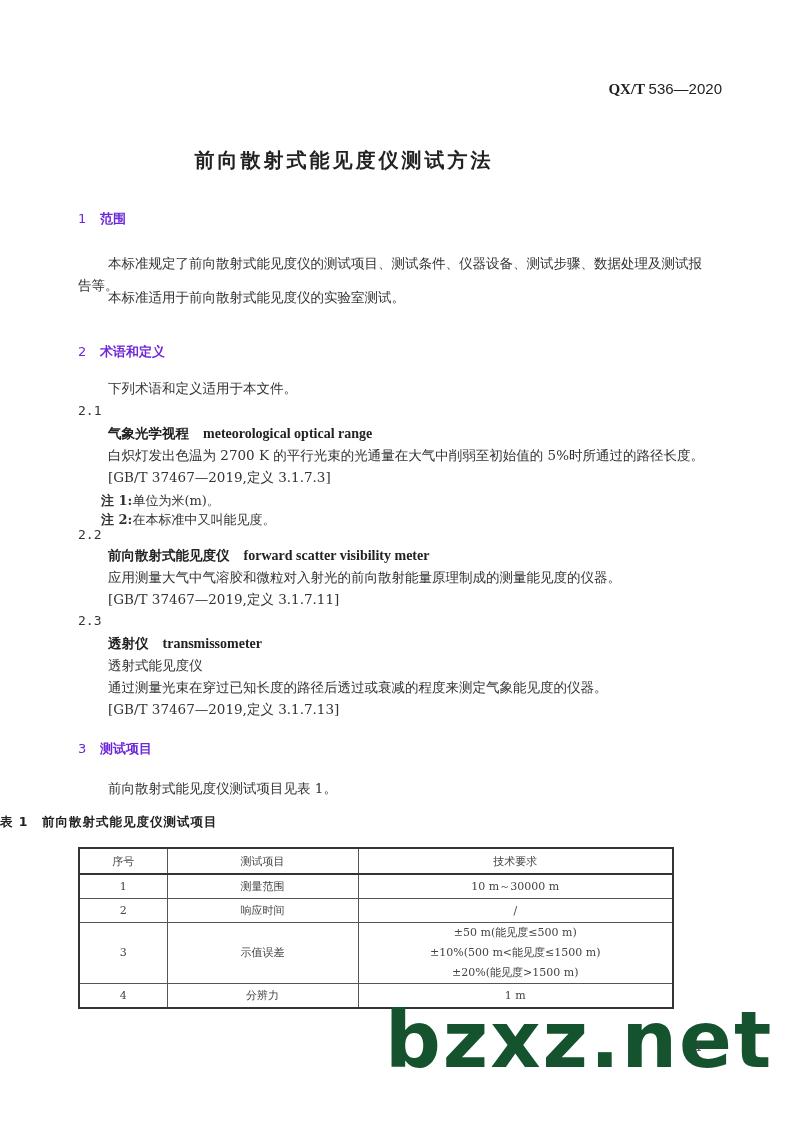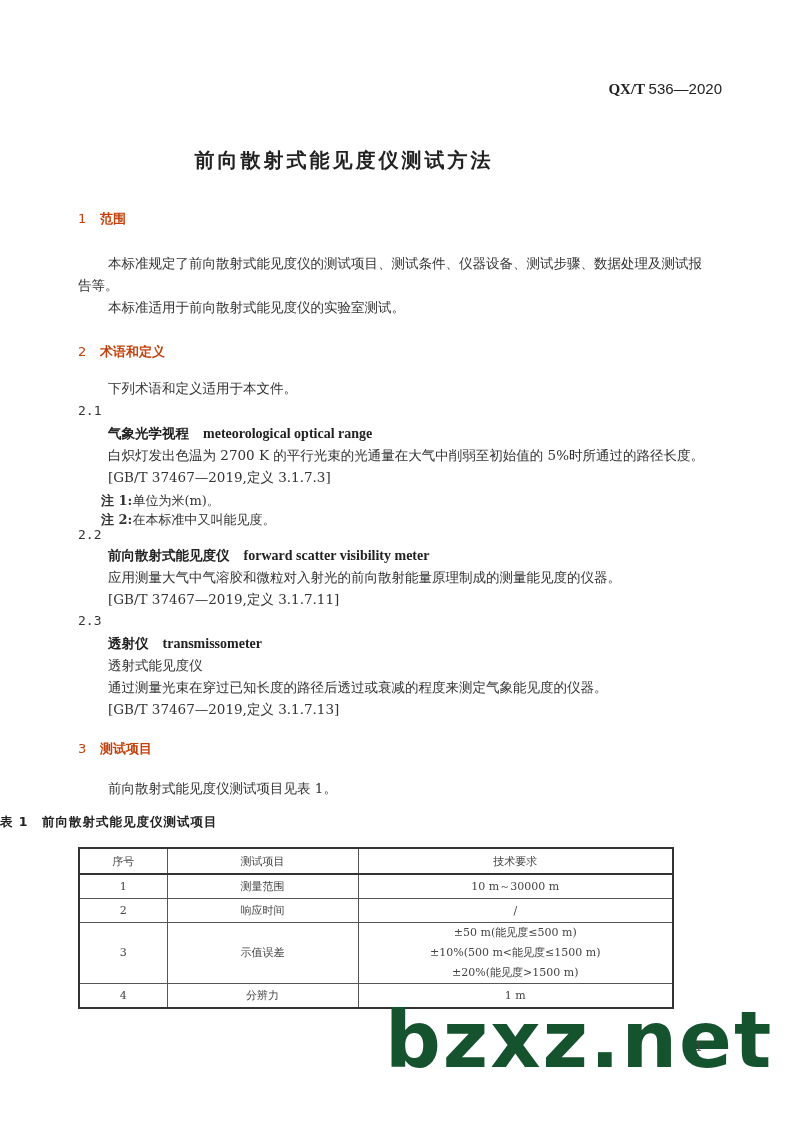--- a/index.html
+++ b/index.html
@@ -4,21 +4,21 @@
 <style>
   html, body { margin:0; padding:0; }
   body {
     width:800px; height:1134px; background:#ffffff; position:relative; overflow:hidden;
     font-family: "DejaVu Serif", "Liberation Serif", serif; color:#2a2a2a;
   }
   .abs { position:absolute; white-space:nowrap; }
   .std-code { right:78px; top:80px; font-family:"Liberation Serif", serif; font-size:15px; font-weight:bold; color:#222; }
   .std-code .num { font-family:"Liberation Sans", sans-serif; font-weight:normal; }
   .title { left:0; width:688px; top:147px; text-align:center; font-family:"DejaVu Sans", sans-serif; font-size:20px; font-weight:bold; letter-spacing:3px; color:#222; }
-  .h1 { left:78px; font-family:"DejaVu Sans", sans-serif; font-size:13px; font-weight:bold; color:#c2410c; }
+  .h1 { left:78px; font-family:"DejaVu Sans", sans-serif; font-size:13px; font-weight:bold; color:#6d28d9; }
   .h1 .n { display:inline-block; width:22px; font-weight:normal; }
   .p { font-size:13.5px; color:#333; }
   .clause { left:78px; font-family:"DejaVu Sans Mono", monospace; font-size:13px; color:#333; }
   .term { left:108px; font-size:13.5px; font-weight:bold; color:#222; }
   .term .en { font-family:"Liberation Serif", serif; font-weight:bold; margin-left:14px; font-size:14px; }
   .note { left:101px; font-size:13px; color:#333; }
   .note b { font-weight:bold; }
   .tcap { left:0; width:800px; text-align:left; top:814px; font-family:"DejaVu Sans", sans-serif; font-size:12.5px; font-weight:bold; color:#222; letter-spacing:1px; }
   table.t1 { position:absolute; left:78px; top:847px; width:596px; border-collapse:collapse; font-size:11px; color:#444; }
   table.t1 td, table.t1 th { border:1px solid #555; text-align:center; font-weight:normal; padding:0; }
@@ -37,21 +37,21 @@
   <span class="num">536—2020</span>
 </div>
 
 <div class="abs title">前向散射式能见度仪测试方法</div>
 
 <div class="abs h1" style="top:210px;">
   <span class="n">1</span><span>范围</span>
 </div>
 <div class="abs p" style="left:108px; top:255px;">本标准规定了前向散射式能见度仪的测试项目、测试条件、仪器设备、测试步骤、数据处理及测试报</div>
 <div class="abs p" style="left:78px; top:277px;">告等。</div>
-<div class="abs p" style="left:108px; top:299px;text-align:right;">本标准适用于前向散射式能见度仪的实验室测试。</div>
+<div class="abs p" style="left:108px; top:289px;text-align:right;">本标准适用于前向散射式能见度仪的实验室测试。</div>
 
 <div class="abs h1" style="top:343px;">
   <span class="n">2</span><span>术语和定义</span>
 </div>
 <div class="abs p" style="left:108px; top:380px;">下列术语和定义适用于本文件。</div>
 
 <div class="abs clause" style="top:403px;">2.1</div>
 <div class="abs term" style="top:425px;">
   <span>气象光学视程</span><span class="en">meteorological optical range</span>
 </div>

